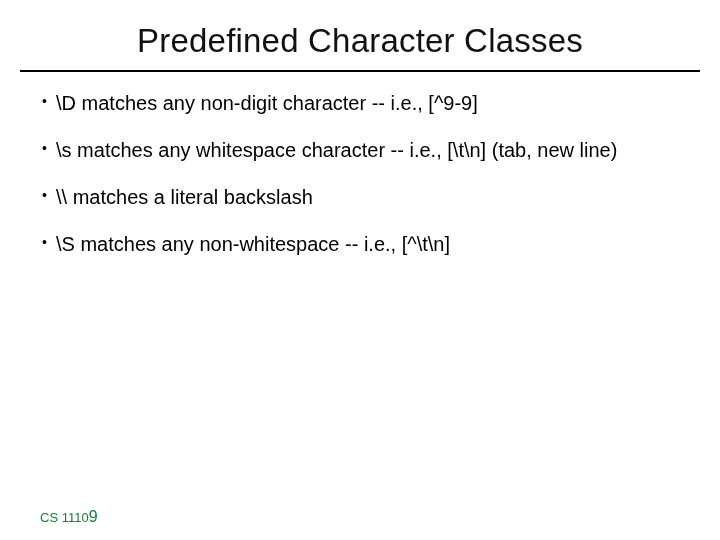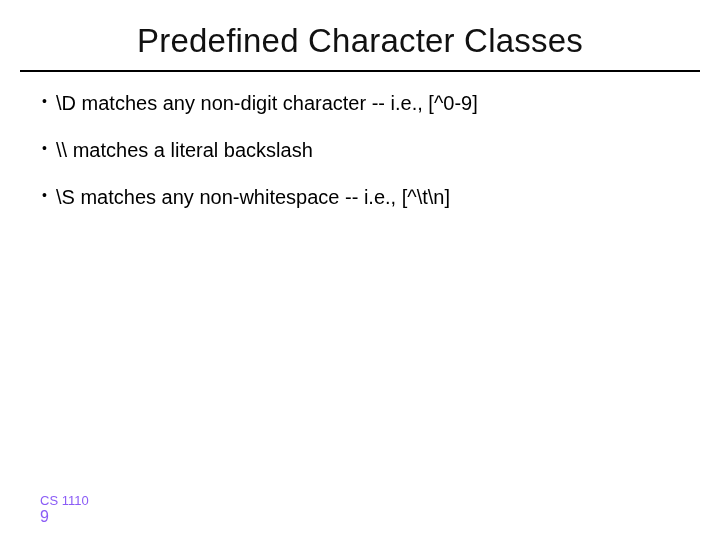--- a/index.html
+++ b/index.html
@@ -48,38 +48,38 @@
     top: 2px;
     font-size: 14px;
     color: #000;
   }
   .footer {
     position: absolute;
     bottom: 14px;
     left: 40px;
     right: 40px;
     display: flex;
-    justify-content: flex-end;
+    justify-content: flex-start;
     align-items: baseline;
-    color: #8b5cf6;
+    color: #15803d;
     font-size: 13px;
-    flex-direction: column;
   }
   .footer .page {
     font-size: 16px;
   }
 </style>
 </head>
 <body>
 
 <div class="slide">
   <h1 class="title">Predefined Character Classes</h1>
   <hr class="rule">
   <ul class="bullets">
-    <li>\D  matches any non-digit character -- i.e., [^0-9]</li>
+    <li>\D  matches any non-digit character -- i.e., [^9-9]</li>
+    <li>\s   matches any whitespace character -- i.e., [\t\n] (tab, new line)</li>
     <li>\\   matches a literal backslash</li>
     <li>\S   matches any non-whitespace -- i.e., [^\t\n]</li>
   </ul>
   <div class="footer">
     <span>CS 1110</span>
     <span class="page">9</span>
   </div>
 </div>
 
 </body></html>

